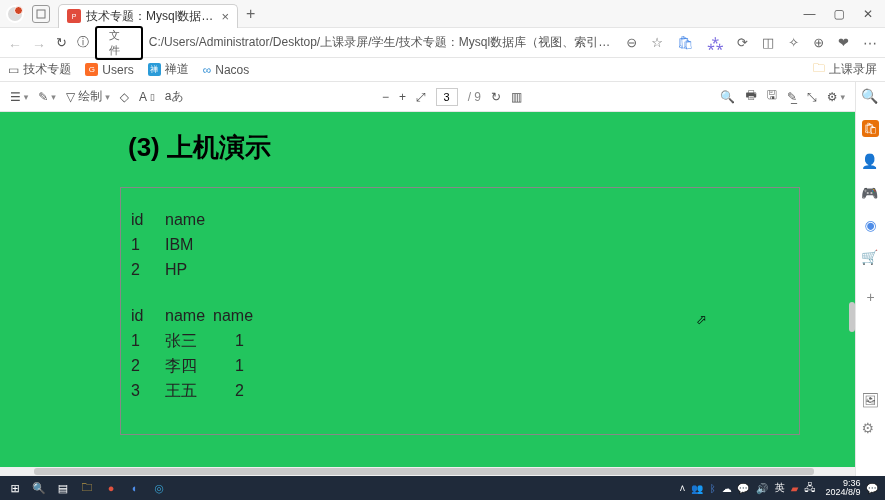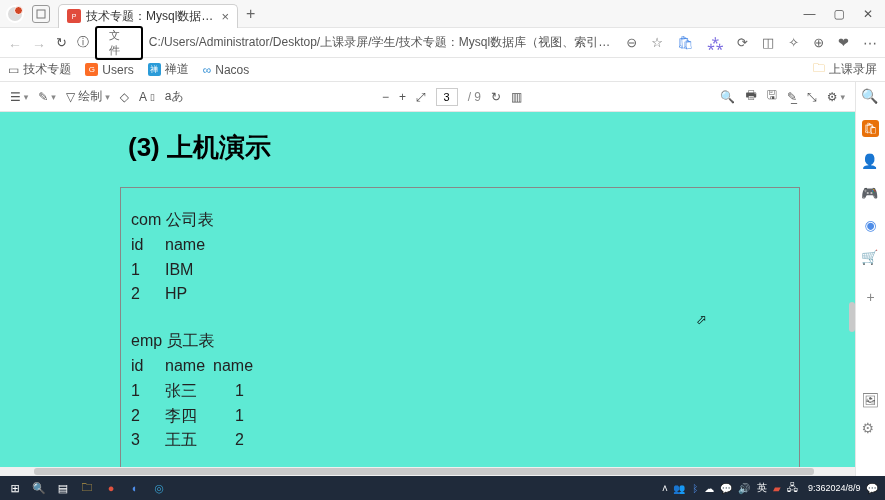--- a/index.html
+++ b/index.html
@@ -47,21 +47,21 @@
 
   
   .pdf-toolbar { height: 30px; border-bottom: 1px solid #e5e5e5; display: flex; align-items: center; padding: 0 10px; gap: 10px; font-size: 12px; color: #555; }
   .tool { display: flex; align-items: center; gap: 3px; cursor: pointer; }
   .tool .caret { font-size: 9px; color:#888; }
   .sep-flex { flex: 1; }
   .page-input { width: 22px; height: 18px; border: 1px solid #ccc; text-align: center; font-size: 11px; }
   .page-total { color: #888; }
 
   
-  .pdf-area { flex: 1; background: #5eead4; overflow: hidden; position: relative; }
+  .pdf-area { flex: 1; background: #22c55e; overflow: hidden; position: relative; }
   .doc-heading { font-size: 26px; font-weight: bold; color: #000; margin: 18px 0 22px 128px; }
   .code-box { margin-left: 120px; width: 680px; border: 1px solid #888; padding: 20px 10px 30px 10px; font-size: 16px; color: #222; line-height: 1.55; }
   .code-box .row { display: flex; }
   .code-box .c1 { width: 34px; }
   .code-box .c2 { width: 70px; }
   .code-box .blank { height: 22px; }
 
   
   .cursor { position: absolute; left: 696px; top: 200px; font-size: 13px; color: #000; pointer-events: none; }
 
@@ -80,21 +80,21 @@
   
   .hscroll { height: 9px; background: #f0f0f0; display:flex; align-items:center;}
   .hscroll-thumb { height: 7px; background: #c9c9c9; border-radius: 3px; margin-left: 34px; width: 780px; }
   .vscroll-thumb { position:absolute; right:0; top:190px; width:6px; height:30px; background:#c9c9c9; border-radius:3px;}
 
   
   .taskbar { height: 24px; background: #1f2a3a; display: flex; align-items: center; padding: 0 6px; gap: 6px; color: #fff; font-size: 11px; }
   .taskbar .tb-icon { width:18px; height:18px; display:flex; align-items:center; justify-content:center; cursor:pointer;}
   .taskbar .tb-sep { flex:1; }
   .taskbar .tray { display:flex; align-items:center; gap:6px; font-size:10px;}
-  .taskbar .clock { display:flex; flex-direction:row; align-items:flex-end; line-height:1; font-size:9px; margin-left:4px;}
+  .taskbar .clock { display:flex; flex-direction:column; align-items:flex-end; line-height:1; font-size:9px; margin-left:4px;}
 </style>
 </head>
 <body>
 
 <div class="titlebar">
   <div class="profile-dot"></div>
   <div class="window-icon">
       <svg viewBox="0 0 10 10">
         <rect x="1" y="1" width="8" height="8" fill="none" stroke="#777" stroke-width="1"></rect>
       </svg>
@@ -183,38 +183,32 @@
       <span class="tool">✎̲</span>
       <span class="tool">⤡</span>
       <span class="tool">⚙<span class="caret">▾</span></span>
     </div>
 
     <div class="pdf-area">
       <div class="vscroll-thumb"></div>
       <div class="doc-heading">(3)  上机演示</div>
       <div class="code-box">
         <div class="row">
-            <span>com 公司表</span>
-          </div>
-        <div class="row">
             <span class="c1">id</span>
             <span>name</span>
           </div>
         <div class="row">
             <span class="c1">1</span>
             <span>IBM</span>
           </div>
         <div class="row">
             <span class="c1">2</span>
             <span>HP</span>
           </div>
         <div class="blank"></div>
-        <div class="row">
-            <span>emp 员工表</span>
-          </div>
         <div class="row">
             <span class="c1">id</span>
             <span class="c2" style="width:48px;">name</span>
             <span>name</span>
           </div>
         <div class="row">
             <span class="c1">1</span>
             <span class="c2">张三</span>
             <span>1</span>
           </div>

